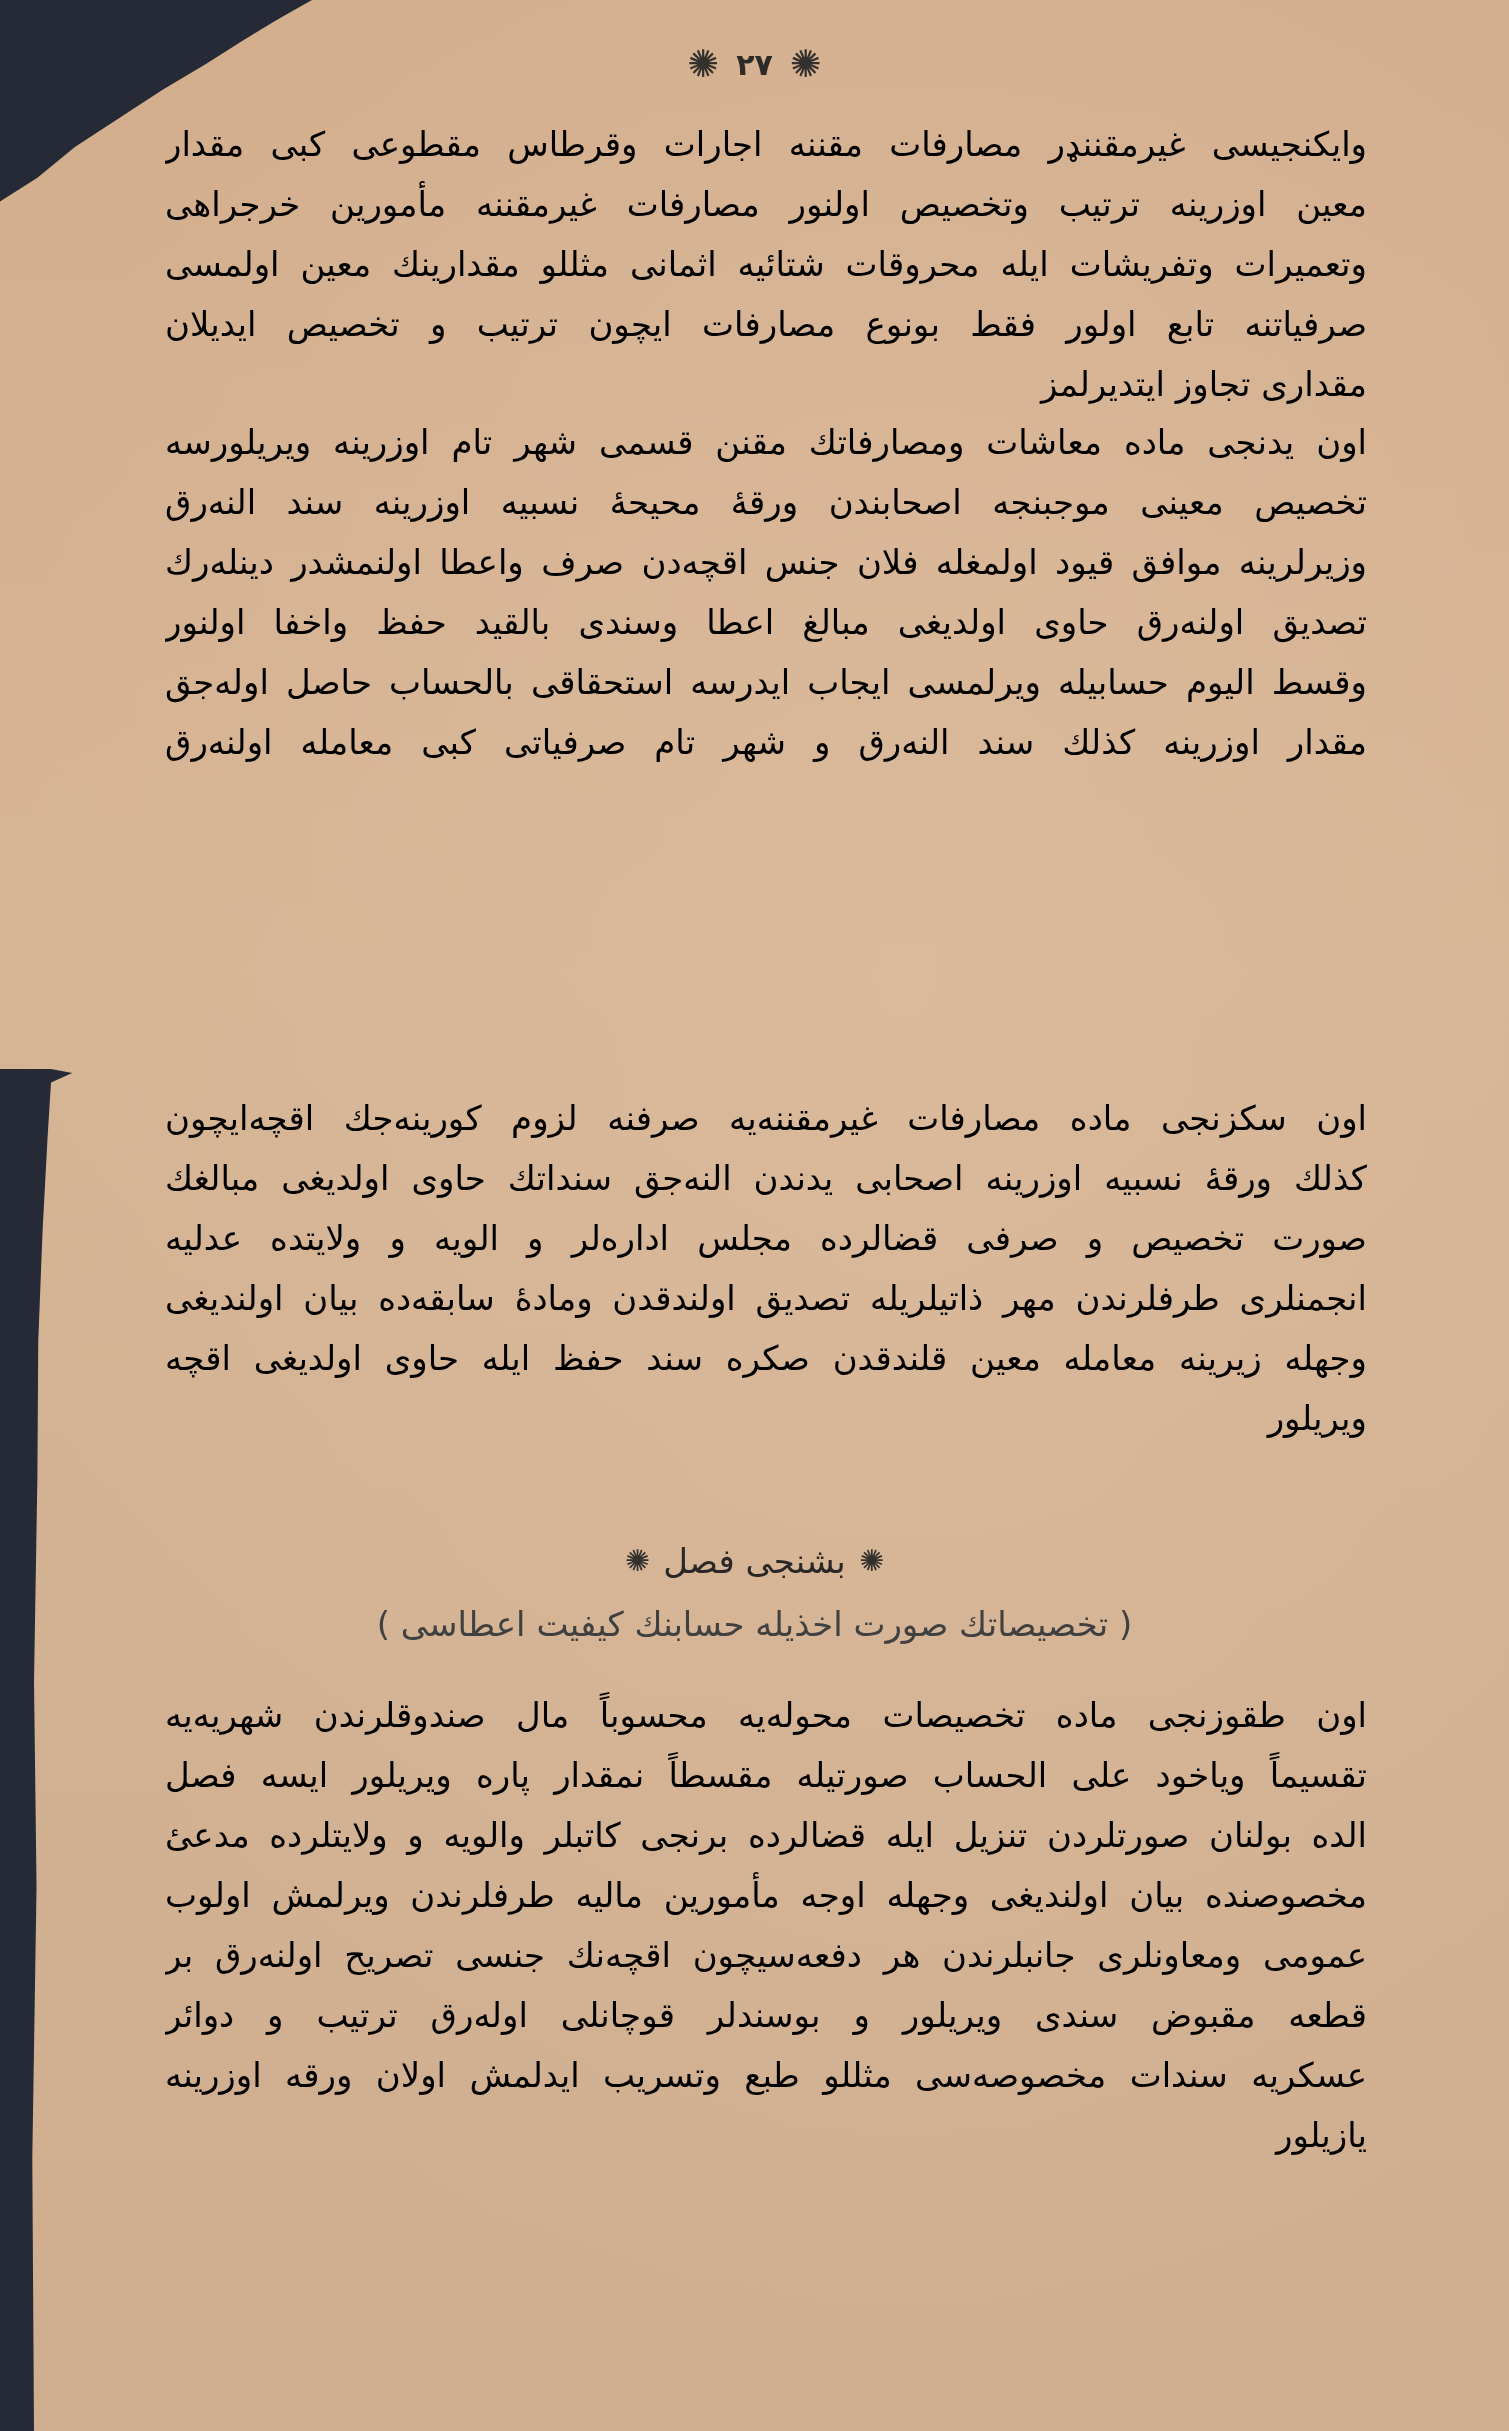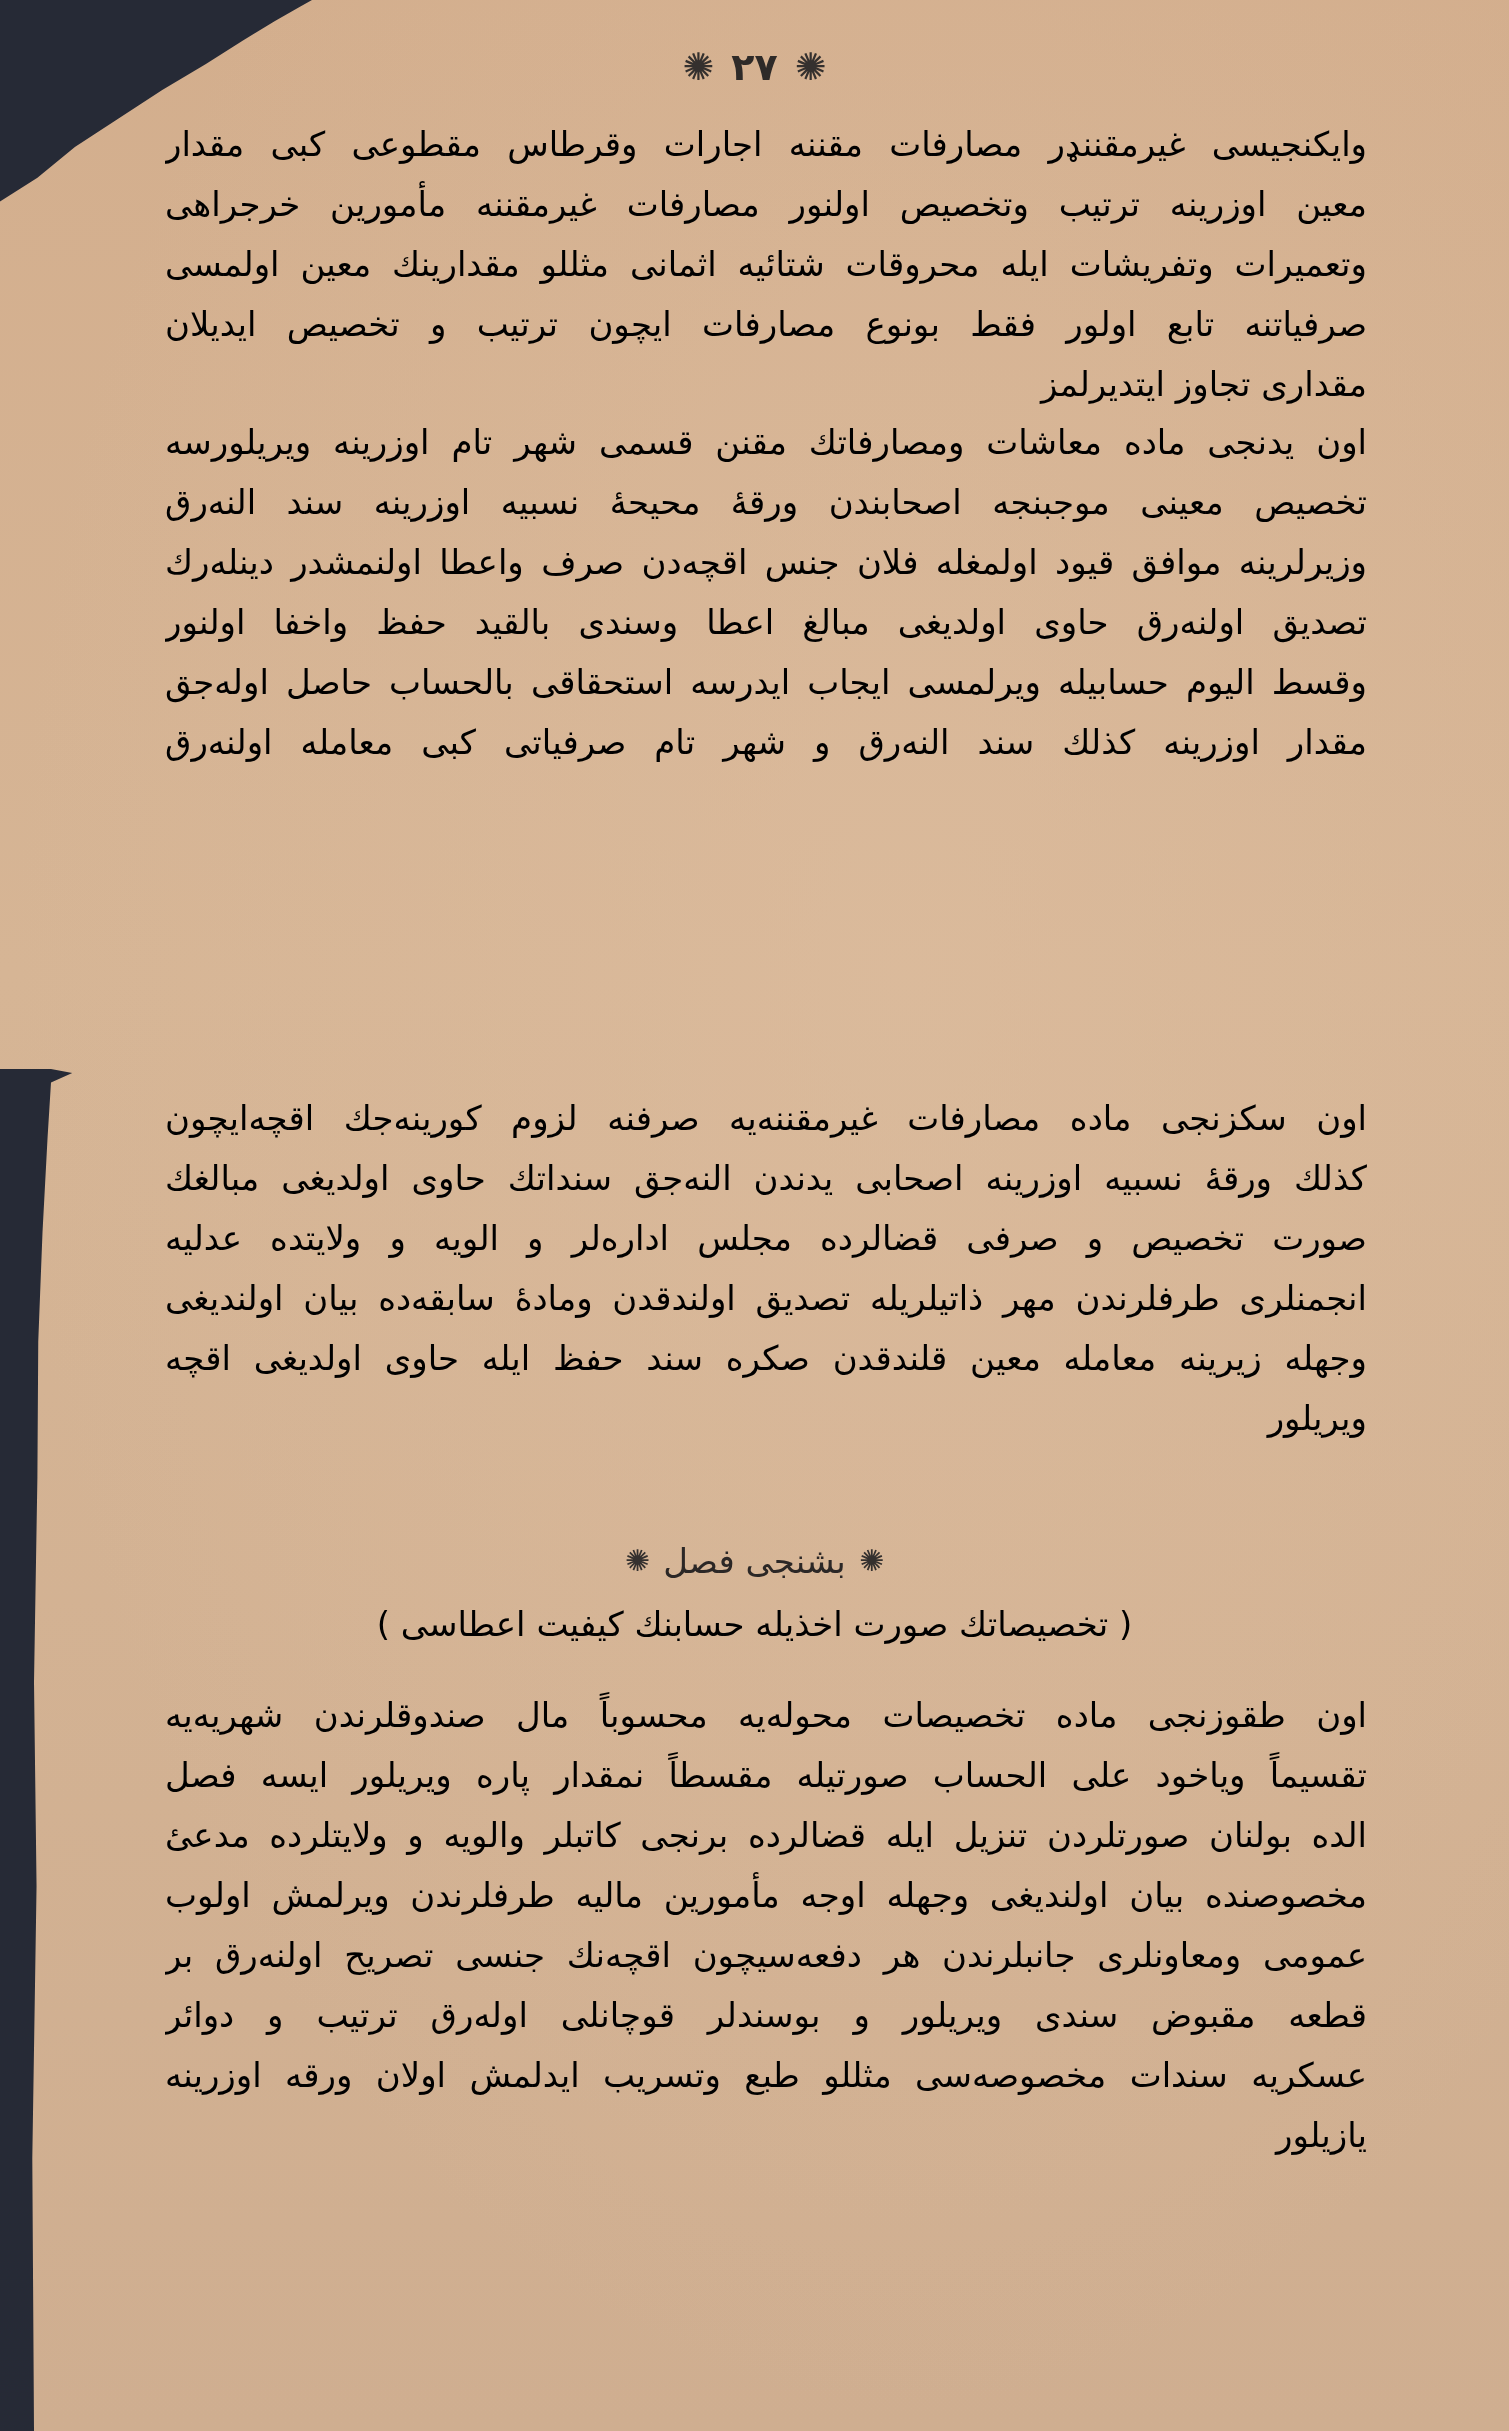--- a/index.html
+++ b/index.html
@@ -51,21 +51,21 @@
       align-items: center;
       gap: 17px;
       color: #2e2a28;
     }
     .ornament {
       font-size: 38px;
       line-height: 1;
       color: #34302e;
     }
     .page-number {
-      font-size: 38px;
+      font-size: 30px;
       font-family: "DejaVu Sans", sans-serif;
       font-weight: bold;
       direction: rtl;
     }
     .body-text {
       position: absolute;
       right: 142px;
       width: 1202px;
       direction: rtl;
       text-align: justify;
@@ -97,21 +97,21 @@
       font-family: "DejaVu Sans", sans-serif;
       font-size: 34px;
     }
     .section-subtitle {
       position: absolute;
       top: 1604px;
       left: 0;
       width: 1509px;
       text-align: center;
       direction: rtl;
-      color: #000000;
+      color: #404040;
       font-family: "DejaVu Sans", sans-serif;
       font-size: 34px;
     }
   </style>
 </head>
 <body>
 
 <div class="page"></div>
 <div class="torn-corner"></div>
 <div class="torn-edge"></div>

